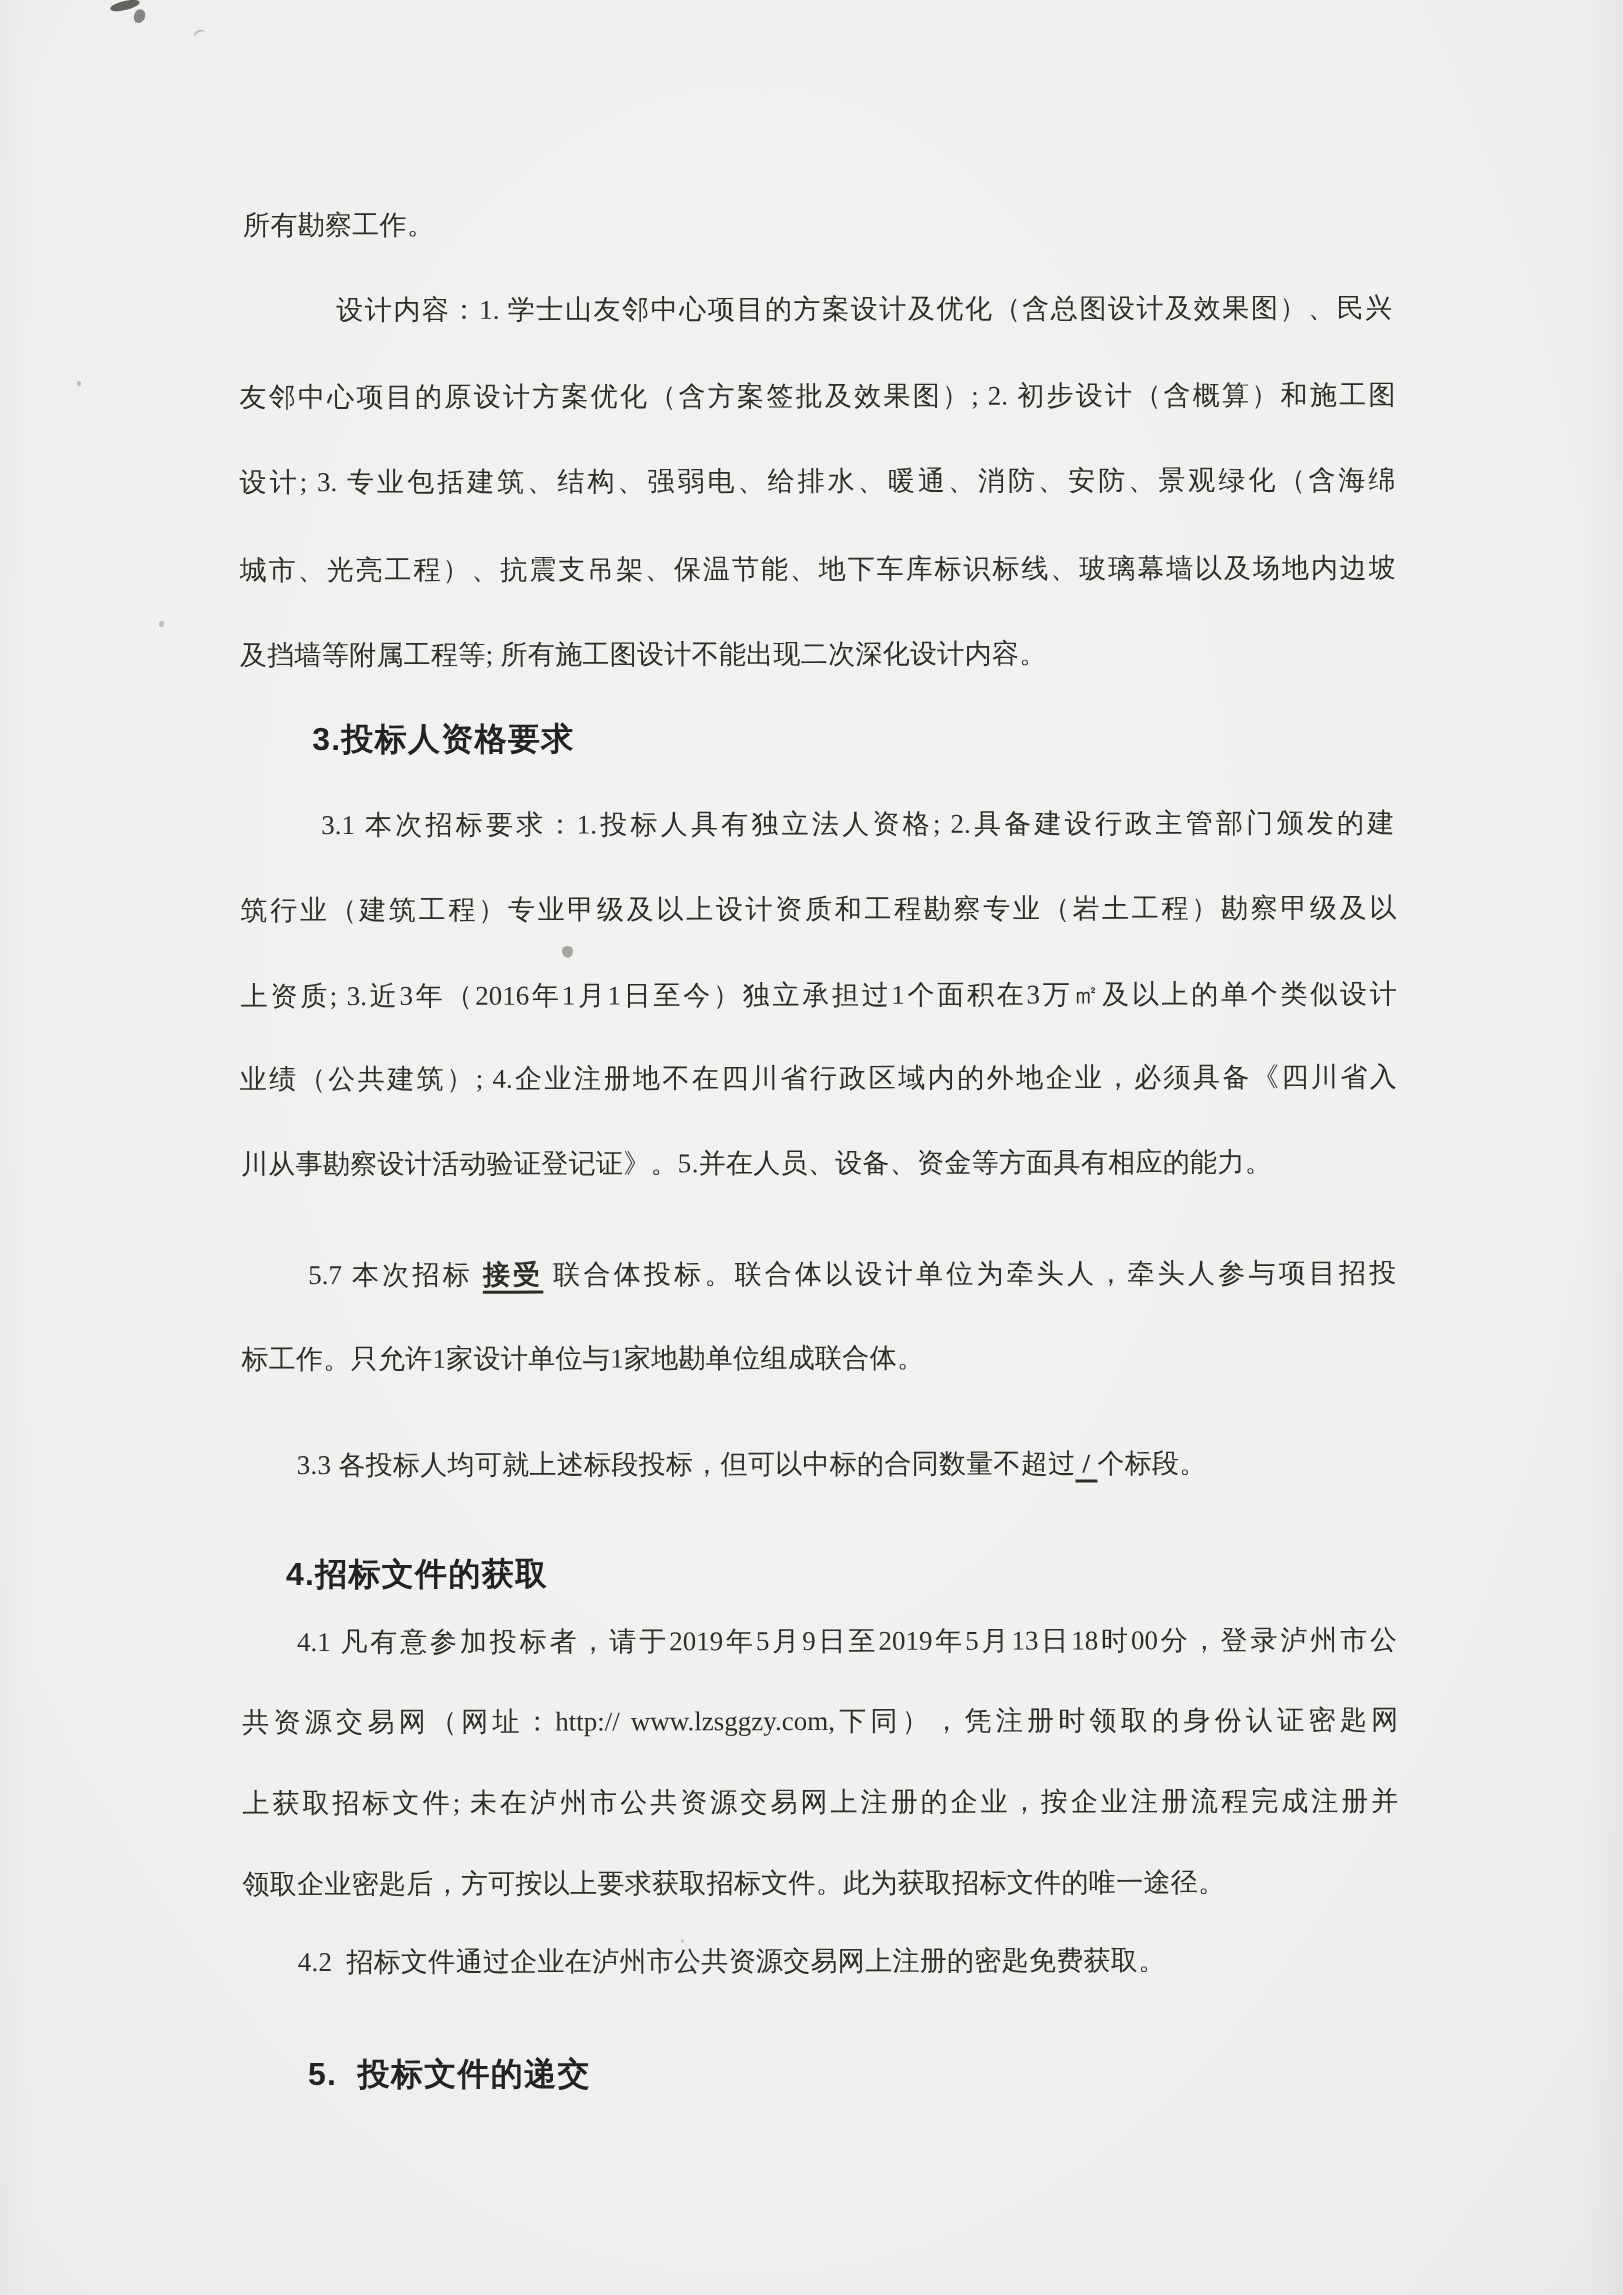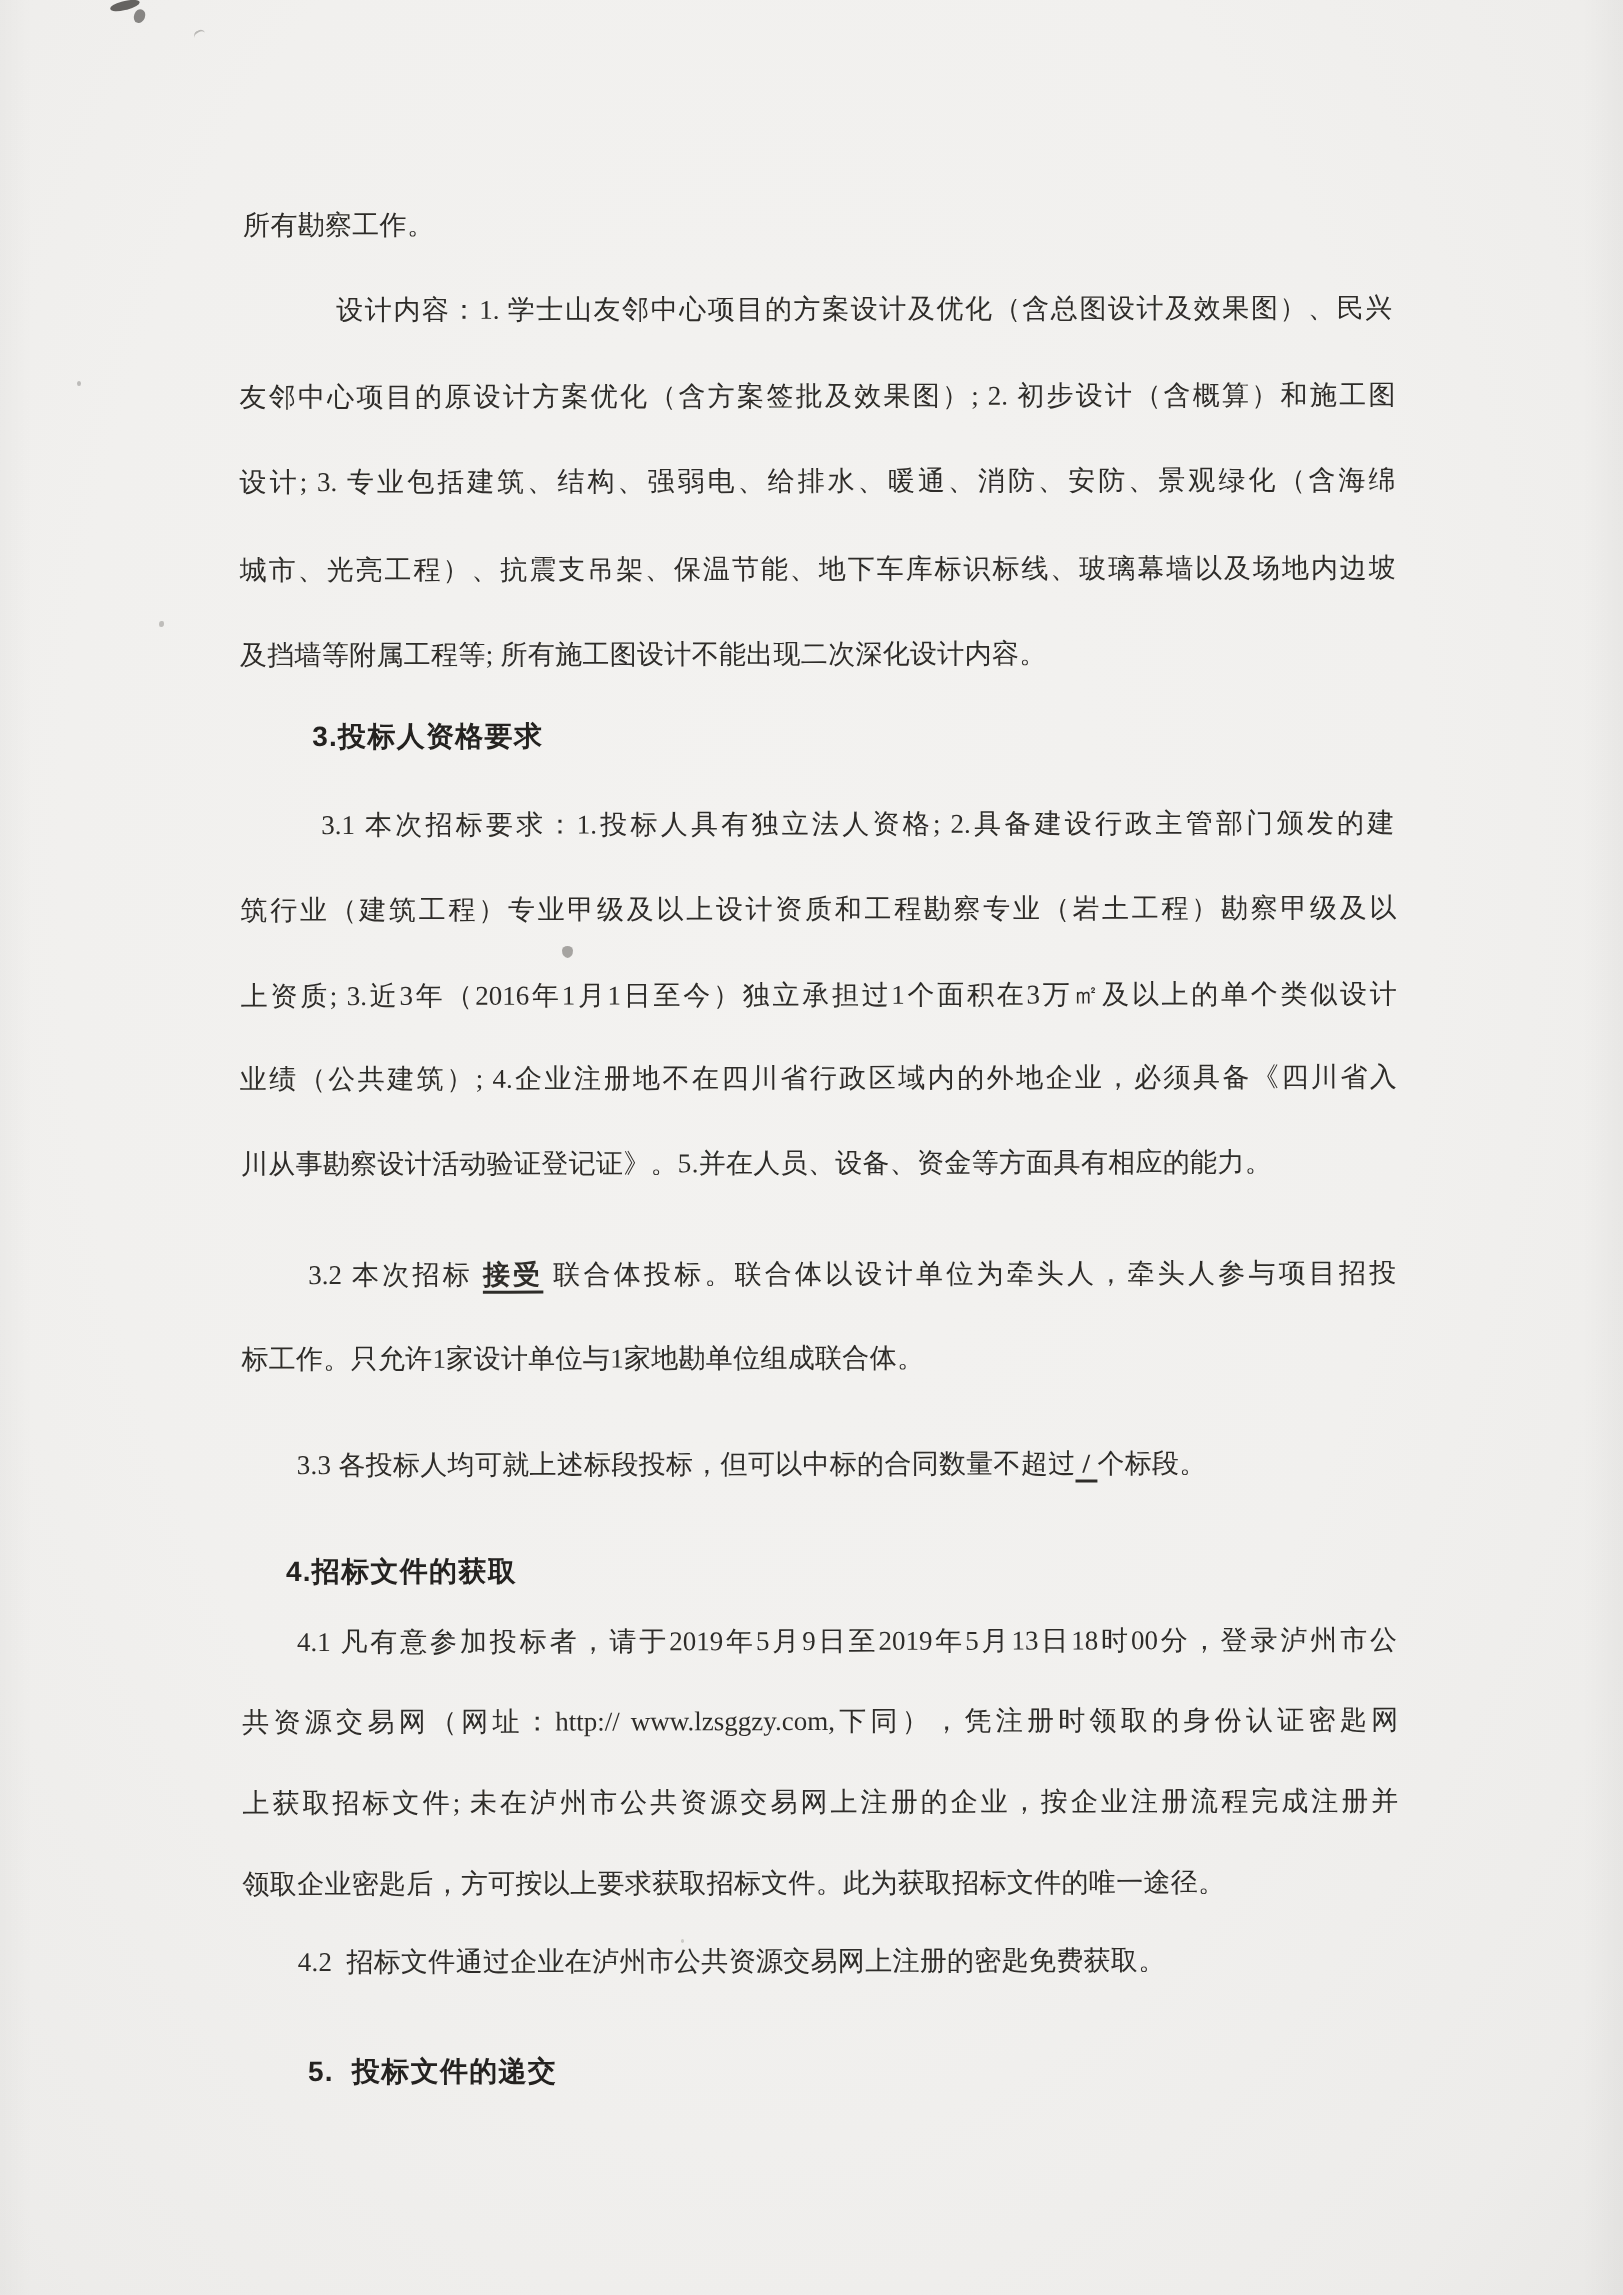--- a/index.html
+++ b/index.html
@@ -31,21 +31,21 @@
   .fill {
     white-space: normal;
     text-align: justify;
     text-align-last: justify;
     letter-spacing: 0px;
   }
   .heading {
     position: absolute;
     font-family: "Liberation Sans", "DejaVu Sans", sans-serif;
     font-weight: 700;
-    font-size: 28px;
+    font-size: 32px;
     letter-spacing: 1.3px;
     color: #242220;
     white-space: pre;
   }
   .u {
     text-decoration: underline;
     text-decoration-thickness: 2.6px;
     text-underline-offset: 6.5px;
     font-weight: bold;
   }
@@ -112,21 +112,21 @@
     <div class="line ln-dc5">及挡墙等附属工程等; 所有施工图设计不能出现二次深化设计内容。</div>
 
     <div class="heading h-3">3.投标人资格要求</div>
 
     <div class="line fill ln-311">3.1 本次招标要求：1.投标人具有独立法人资格; 2.具备建设行政主管部门颁发的建</div>
     <div class="line fill ln-312">筑行业（建筑工程）专业甲级及以上设计资质和工程勘察专业（岩土工程）勘察甲级及以</div>
     <div class="line fill ln-313">上资质; 3.近3年（2016年1月1日至今）独立承担过1个面积在3万㎡及以上的单个类似设计</div>
     <div class="line fill ln-314">业绩（公共建筑）; 4.企业注册地不在四川省行政区域内的外地企业，必须具备《四川省入</div>
     <div class="line ln-315">川从事勘察设计活动验证登记证》。5.并在人员、设备、资金等方面具有相应的能力。</div>
 
-    <div class="line fill ln-321"><span>3.2 本次招标 </span><span class="u">接受</span><span> 联合体投标。联合体以设计单位为牵头人，牵头人参与项目招投</span></div>
+    <div class="line fill ln-321"><span>5.7 本次招标 </span><span class="u">接受</span><span> 联合体投标。联合体以设计单位为牵头人，牵头人参与项目招投</span></div>
     <div class="line ln-322">标工作。只允许1家设计单位与1家地勘单位组成联合体。</div>
 
     <div class="line ln-33"><span>3.3 各投标人均可就上述标段投标，但可以中标的合同数量不超过</span><span class="u"> / </span><span>个标段。</span></div>
 
     <div class="heading h-4">4.招标文件的获取</div>
 
     <div class="line fill ln-411">4.1 凡有意参加投标者，请于2019年5月9日至2019年5月13日18时00分，登录泸州市公</div>
     <div class="line fill ln-412">共资源交易网（网址：http:// www.lzsggzy.com,下同），凭注册时领取的身份认证密匙网</div>
     <div class="line fill ln-413">上获取招标文件; 未在泸州市公共资源交易网上注册的企业，按企业注册流程完成注册并</div>
     <div class="line ln-414">领取企业密匙后，方可按以上要求获取招标文件。此为获取招标文件的唯一途径。</div>

